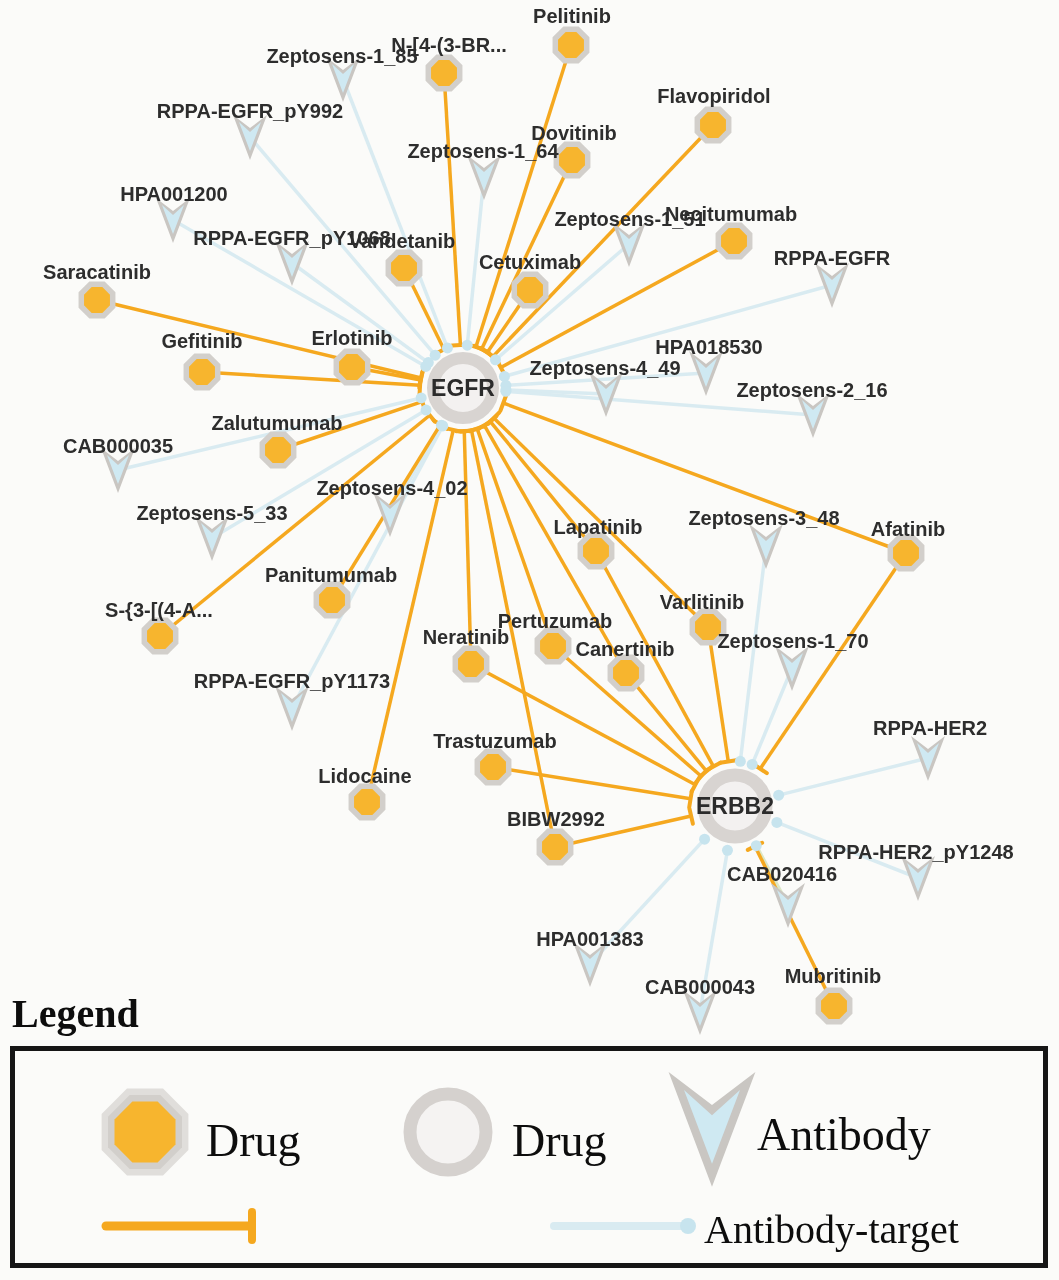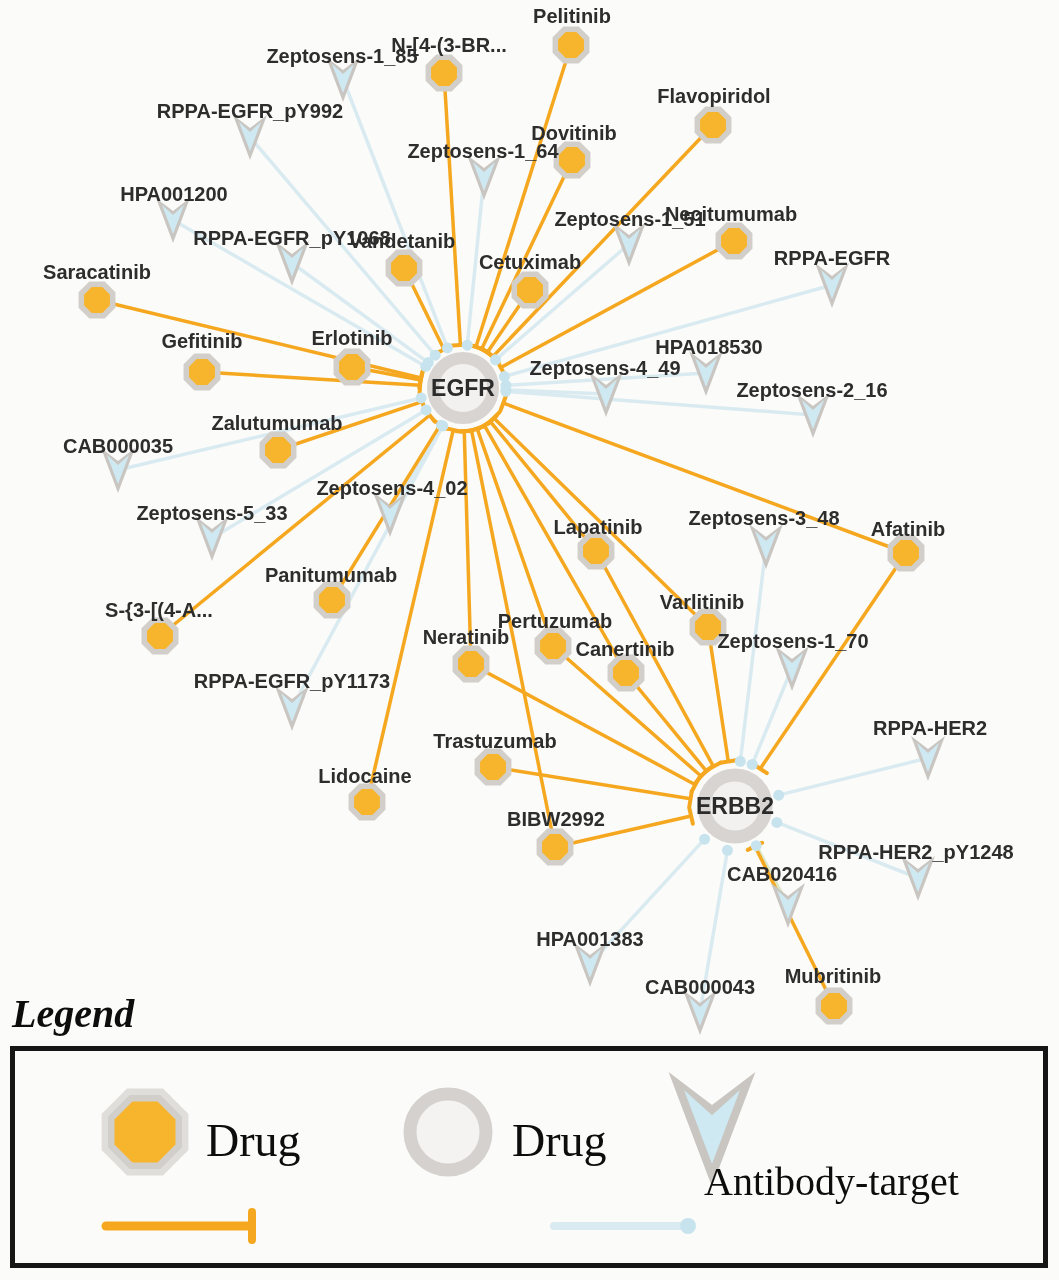--- a/index.html
+++ b/index.html
@@ -2,21 +2,21 @@
 <html><head>
 <meta charset="utf-8">
 <style>
   html,body{margin:0;padding:0;background:#e8e8e8;}
   .stage{position:relative;width:1059px;height:1280px;background:#FBFBF9;overflow:hidden;
          font-family:"Liberation Sans",sans-serif;}
   #net{position:absolute;left:0;top:0;}
   .net-label{font-family:"Liberation Sans",sans-serif;font-weight:700;font-size:20px;fill:#2D2D2D;}
   .gene-label{font-family:"Liberation Sans",sans-serif;font-weight:700;font-size:23px;fill:#2B2B2B;}
   .legend-heading{position:absolute;left:12px;top:994px;font-family:"Liberation Serif",serif;
-                  font-weight:700;font-size:40px;color:#0d0d0d;line-height:1;font-style:italic;}
+                  font-weight:700;font-size:40px;color:#0d0d0d;line-height:1;}
   .legend-box{position:absolute;left:10px;top:1046px;width:1038px;height:222px;
               border:5px solid #161616;box-sizing:border-box;background:#FBFBF9;}
   .legend-item-label{position:absolute;font-family:"Liberation Serif",serif;font-size:46px;
                      color:#0d0d0d;line-height:1;}
   .legend-edge-label{position:absolute;font-family:"Liberation Serif",serif;font-size:40px;
                      color:#0d0d0d;line-height:1;}
   .licon{position:absolute;}
 </style>
 </head>
 <body>
@@ -312,25 +312,26 @@
 
   <svg class="licon" style="left:398px;top:1082px" width="100" height="100">
     <circle cx="50" cy="50" r="38" fill="#F5F3F2" stroke="#D5D1CE" stroke-width="13"></circle>
   </svg>
   <span class="legend-item-label" style="left:512px;top:1118px">Drug</span>
 
   <svg class="licon" style="left:662px;top:1070px" width="100" height="122">
     <polygon points="6.6,1.9 50,35.0 93.4,1.9 50,116.7" fill="#C9C6C2"></polygon>
     <polygon points="22.0,20.0 50,45.2 78.0,20.0 50,93.7" fill="#CFE9F2"></polygon>
   </svg>
+  <span class="legend-item-label" style="left:757px;top:1112px">Antibody</span>
 
   <svg class="licon" style="left:100px;top:1208px" width="180" height="36">
     <line x1="6" y1="18" x2="148" y2="18" stroke="#F5A81F" stroke-width="9" stroke-linecap="round"></line>
     <line x1="152" y1="4" x2="152" y2="32" stroke="#F5A81F" stroke-width="8" stroke-linecap="round"></line>
   </svg>
 
   <svg class="licon" style="left:548px;top:1212px" width="160" height="28">
     <line x1="6" y1="14" x2="134" y2="14" stroke="#D9EBF1" stroke-width="8" stroke-linecap="round"></line>
     <circle cx="140" cy="14" r="8" fill="#C7E4EE"></circle>
   </svg>
-  <span class="legend-edge-label" style="left:704px;top:1162px">Antibody-target</span>
+  <span class="legend-edge-label" style="left:704px;top:1210px">Antibody-target</span>
 
 </div>
 
 </body></html>

